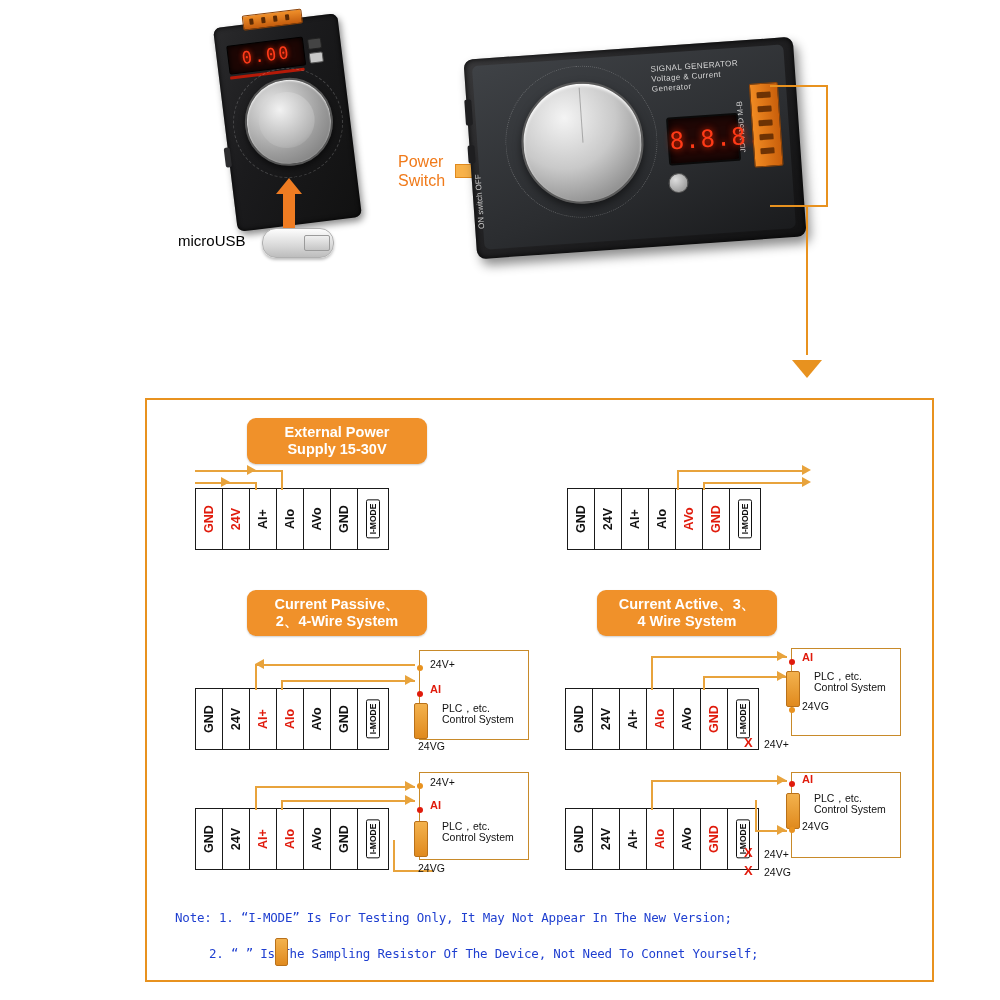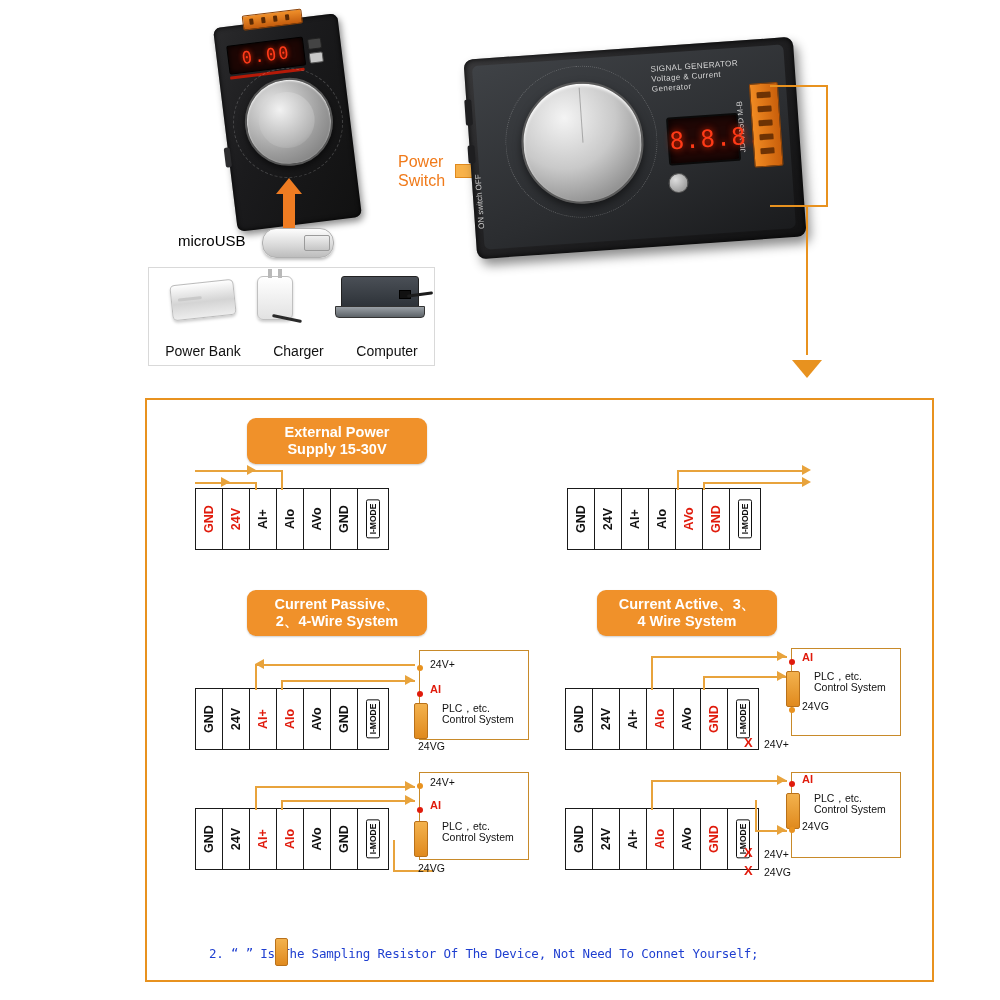--- a/index.html
+++ b/index.html
@@ -280,39 +280,20 @@
     <div class="head"></div>
       <div class="shaft"></div>
   </div>
 
   <div class="abs usb-label">microUSB</div>
   <div class="abs usb-plug">
     <div class="cap"></div>
       <div class="tip"></div>
   </div>
 
-  <div class="abs src-box">
-    <div class="pb"></div>
-    <div class="chg">
-      <div class="prong" style="left:10px"></div>
-        <div class="prong" style="left:20px"></div>
-      <div class="cord"></div>
-    </div>
-    <div class="pc">
-      <div class="lid"></div>
-        <div class="port"></div>
-        <div class="cable"></div>
-        <div class="kb"></div>
-    </div>
-    <div class="labels">
-      <span>Power Bank</span>
-      <span>Charger</span>
-      <span>Computer</span>
-    </div>
-  </div>
 
   <div class="abs ps-text" style="white-space:pre">Power
 Switch</div>
   <div class="abs ps-arrow">
     <div class="shaft"></div>
       <div class="head"></div>
   </div>
 
   <div class="abs dev-big">
     <div class="body"></div>
@@ -581,15 +562,16 @@
     <div class="lblblk" style="left:22px;top:20px;line-height:11px;white-space:pre">PLC，etc.
 Control System</div>
     <div class="dotorange" style="left:-3px;top:54px"></div>
     <div class="lblblk" style="left:10px;top:48px">24VG</div>
     <div class="lblblk" style="left:-28px;top:76px">24V+</div>
     <div class="xmark" style="left:-48px;top:74px">X</div>
     <div class="lblblk" style="left:-28px;top:94px">24VG</div>
     <div class="xmark" style="left:-48px;top:92px">X</div>
   </div>
 
+  <div class="note" style="left:28px;top:510px">Note: 1. “I-MODE” Is For Testing Only, It May Not Appear In The New Version;</div>
   <div class="note" style="left:62px;top:546px">2. “   ” Is The Sampling Resistor Of The Device, Not Need To Connet Yourself;</div>
   <div class="resistor" style="left:128px;top:538px;width:11px;height:26px"></div>
 </div>
 
 </body></html>

